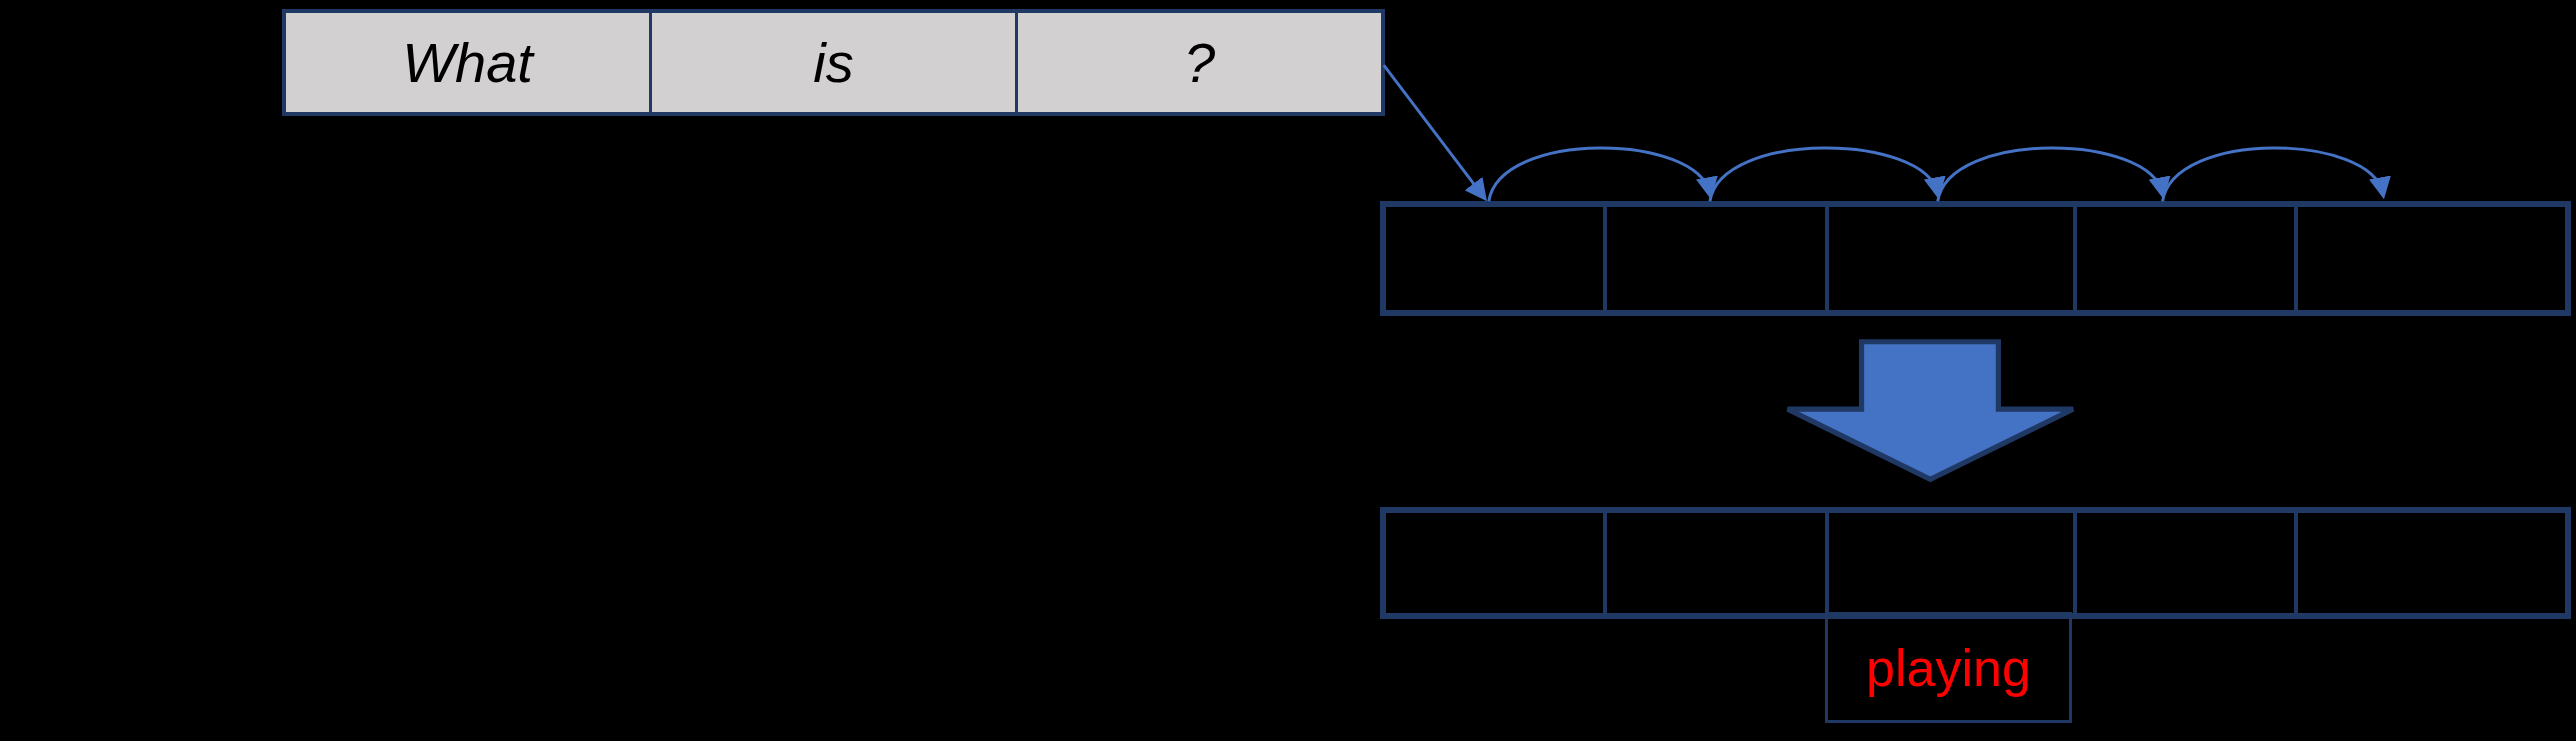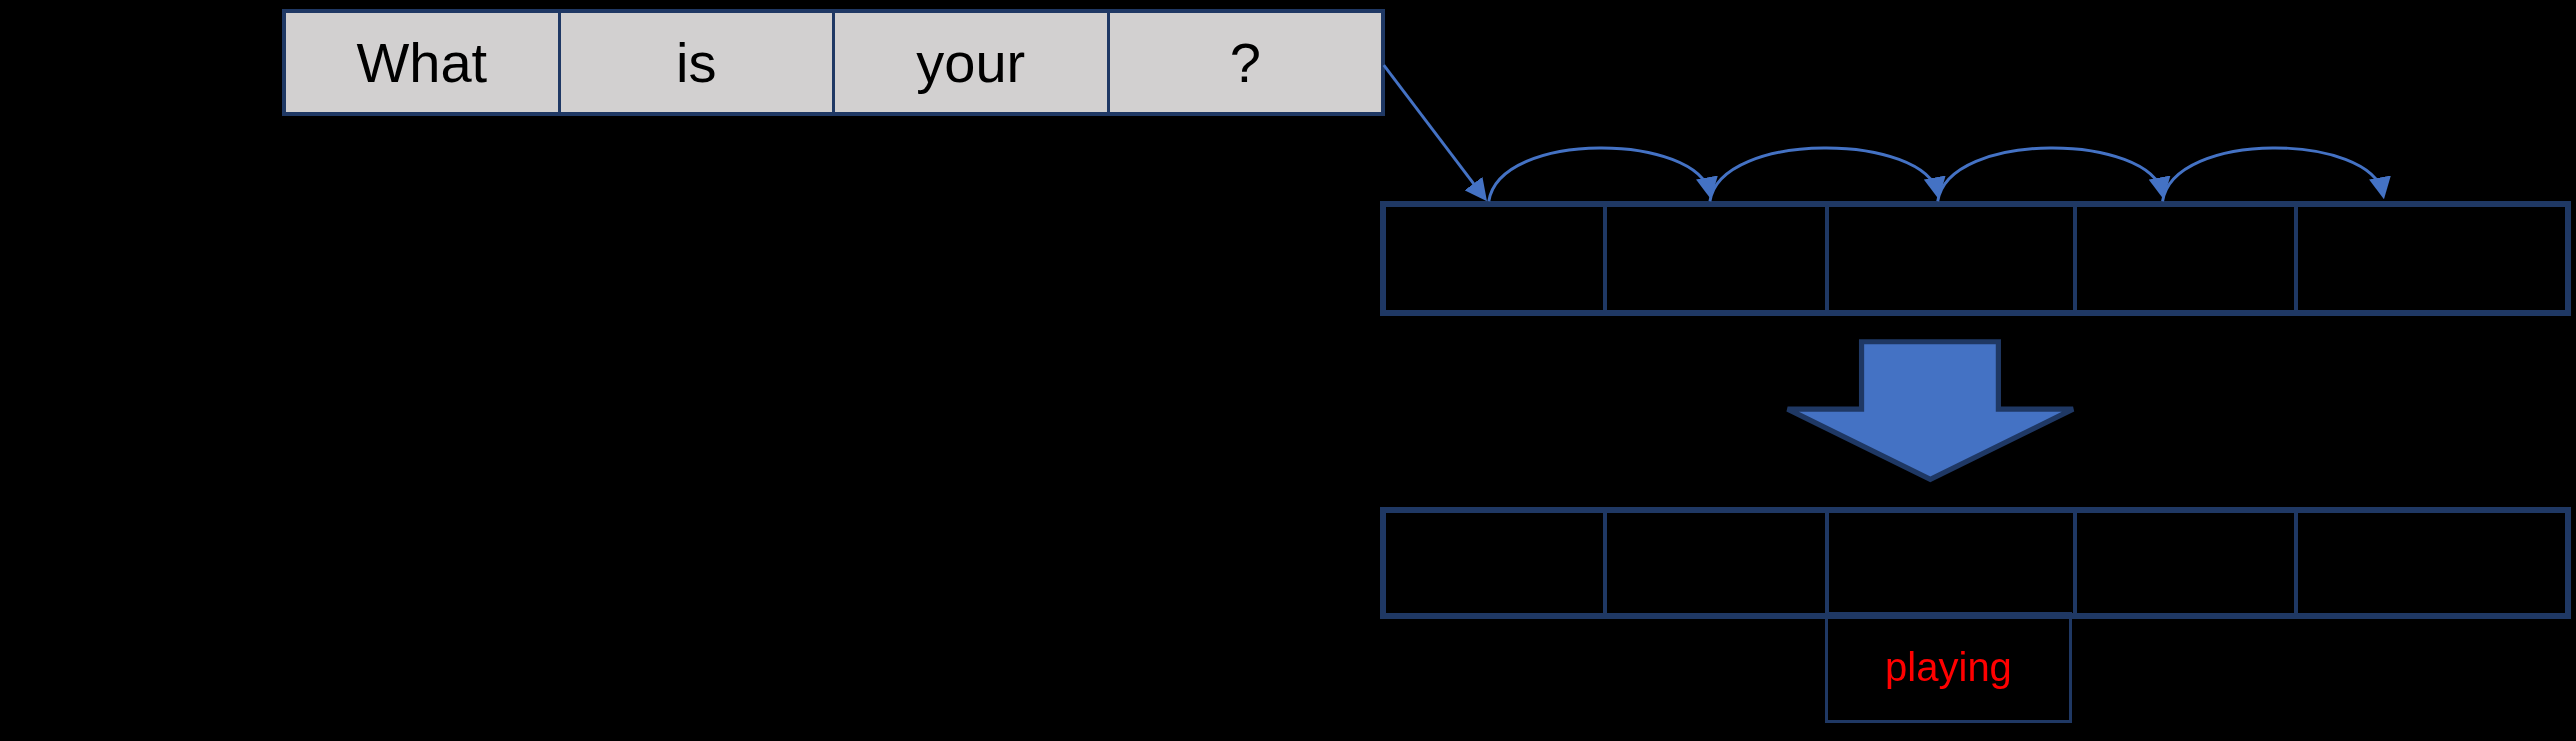--- a/index.html
+++ b/index.html
@@ -20,20 +20,21 @@
   .input-row {
     position: absolute;
     left: 282px;
     top: 9px;
     width: 1103px;
     height: 107px;
     display: flex;
     box-sizing: border-box;
     background: #D2D0D0;
     border: 4.4px solid #1F3864;
+    font-style: italic;
   }
   .input-row .cell {
     flex: 1 1 0;
     display: flex;
     align-items: center;
     justify-content: center;
     font-size: 56px;
     color: #000000;
     box-sizing: border-box;
   }
@@ -69,21 +70,21 @@
     left: 1825px;
     top: 612px;
     width: 247px;
     height: 111px;
     box-sizing: border-box;
     border: 3.7px solid #1F3864;
     display: flex;
     align-items: center;
     justify-content: center;
     color: #FF0000;
-    font-size: 40px;
+    font-size: 52px;
     background: transparent;
   }
 
   
   .overlay {
     position: absolute;
     left: 0;
     top: 0;
     width: 2576px;
     height: 742px;
@@ -106,23 +107,20 @@
 <body>
 
 <div class="canvas">
 
   <div class="input-row">
     <div class="cell">
       <span>What</span>
     </div>
     <div class="cell">
       <span>is</span>
-    </div>
-    <div class="cell">
-      <span>your</span>
     </div>
     <div class="cell">
       <span>?</span>
     </div>
   </div>
 
   <div class="state-row" id="hidden-state-row">
     <div class="cell fw301"></div>
     <div class="cell fw301"></div>
     <div class="cell fw338"></div>

